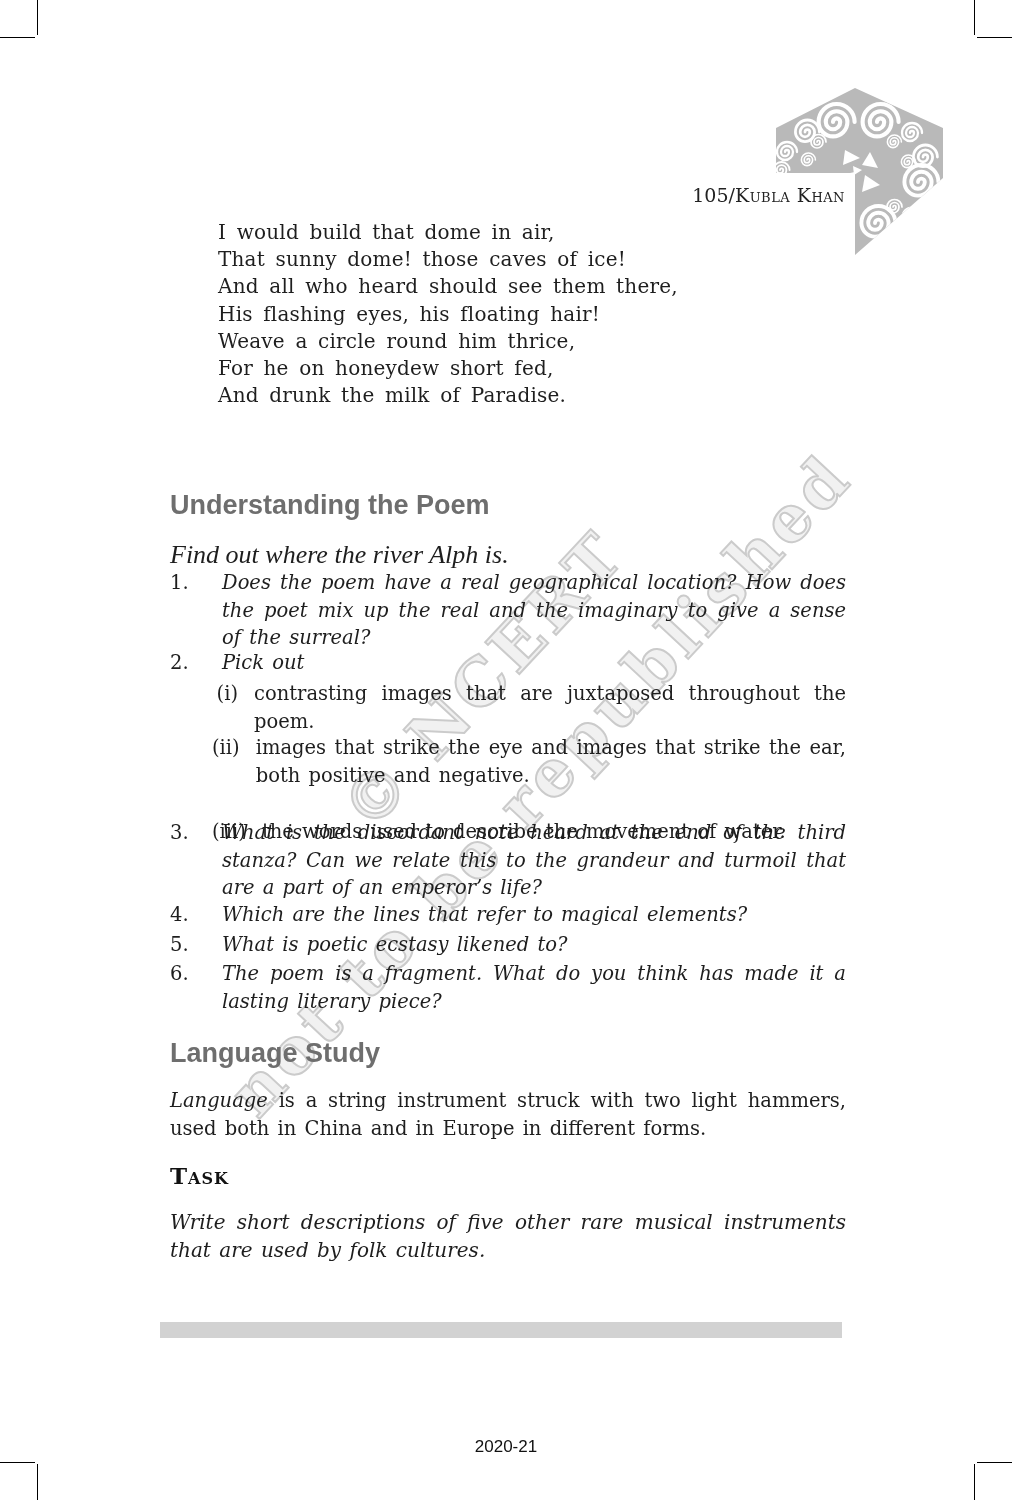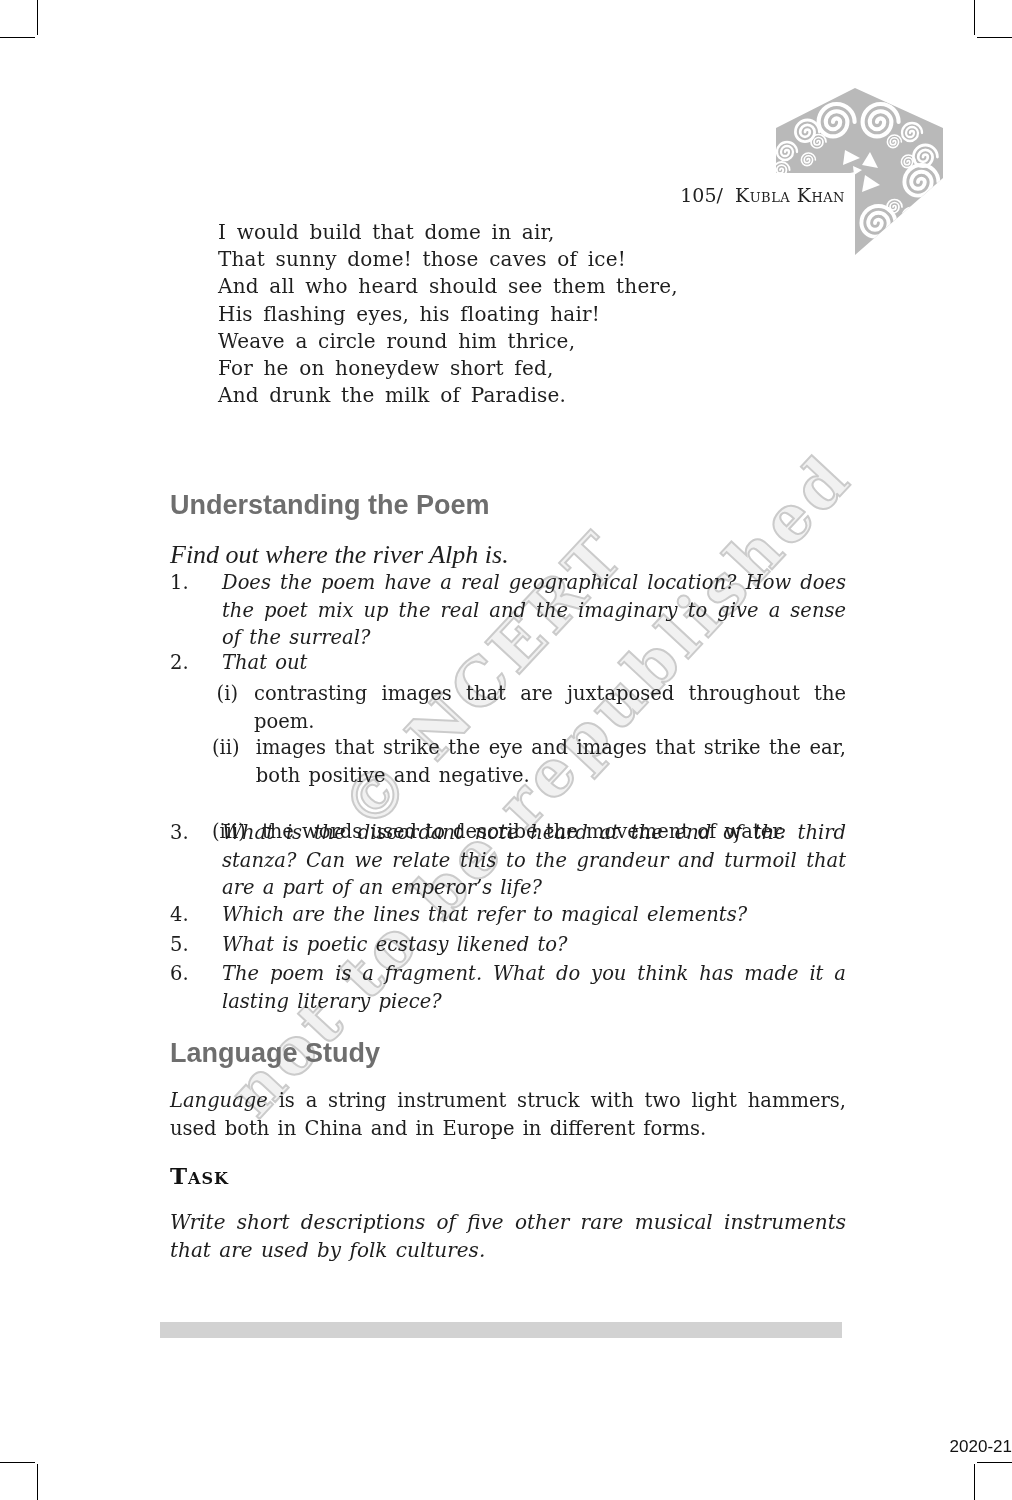--- a/index.html
+++ b/index.html
@@ -9,21 +9,21 @@
 
   
   .crop{position:absolute;background:#000;}
 
   
   .pattern{position:absolute;left:770px;top:82px;}
 
   
   .runhead{position:absolute;top:184px;right:167px;font-size:19px;color:#222;
            white-space:nowrap;z-index:2;}
-  .runhead .sc{font-variant:small-caps;letter-spacing:0.5px;margin-left:12px;}
+  .runhead .sc{font-variant:small-caps;letter-spacing:0.5px;}
 
   
   .wm{position:absolute;font-family:"DejaVu Serif",serif;font-size:64px;font-weight:bold;
       color:rgba(205,205,205,0.28);-webkit-text-stroke:2px #cbcbcb;letter-spacing:5px;
       white-space:nowrap;transform:translate(-50%,-50%) rotate(-47deg);z-index:0;
       pointer-events:none;}
 
   .content{position:relative;z-index:1;}
 
   
@@ -50,21 +50,21 @@
   .para{text-align:justify;}
   .lead-it{font-style:italic;}
 
   .task-head{position:absolute;left:170px;font-size:23px;font-weight:bold;
              font-variant:small-caps;letter-spacing:1px;color:#111;}
   .task-text{position:absolute;left:170px;width:676px;font-style:italic;
              font-size:20px;line-height:28px;text-align:justify;word-spacing:2px;}
 
   .graybar{position:absolute;left:160px;top:1322px;width:682px;height:16px;background:#d2d2d2;}
 
-  .footer{position:absolute;left:0;top:1437px;width:1012px;text-align:right;
+  .footer{position:absolute;left:0;top:1437px;width:1012px;text-align:center;
           font-family:"Liberation Sans",sans-serif;font-size:17px;color:#111;}
 </style>
 </head>
 <body>
 
 <div class="page">
 
   <div class="crop" style="left:37px;top:0;width:1px;height:35px;"></div>
   <div class="crop" style="left:0;top:37px;width:35px;height:1px;"></div>
   <div class="crop" style="left:974px;top:0;width:1px;height:35px;"></div>
@@ -133,21 +133,21 @@
     <div class="block" style="top:569px;">
       <div class="qrow">
         <div class="qnum">1.</div>
         <div class="qtext">Does the poem have a real geographical location? How does the poet mix up the real and the imaginary to give a sense of the surreal?</div>
       </div>
     </div>
 
     <div class="block" style="top:649px;">
       <div class="qrow">
         <div class="qnum">2.</div>
-        <div class="qtext" style="text-align:left;">That out</div>
+        <div class="qtext" style="text-align:left;">Pick out</div>
       </div>
     </div>
 
     <div class="block" style="top:680px;">
       <div class="subrow">
         <div class="submark">(i)</div>
         <div class="subtext">contrasting images that are juxtaposed throughout the poem.</div>
       </div>
     </div>
 

